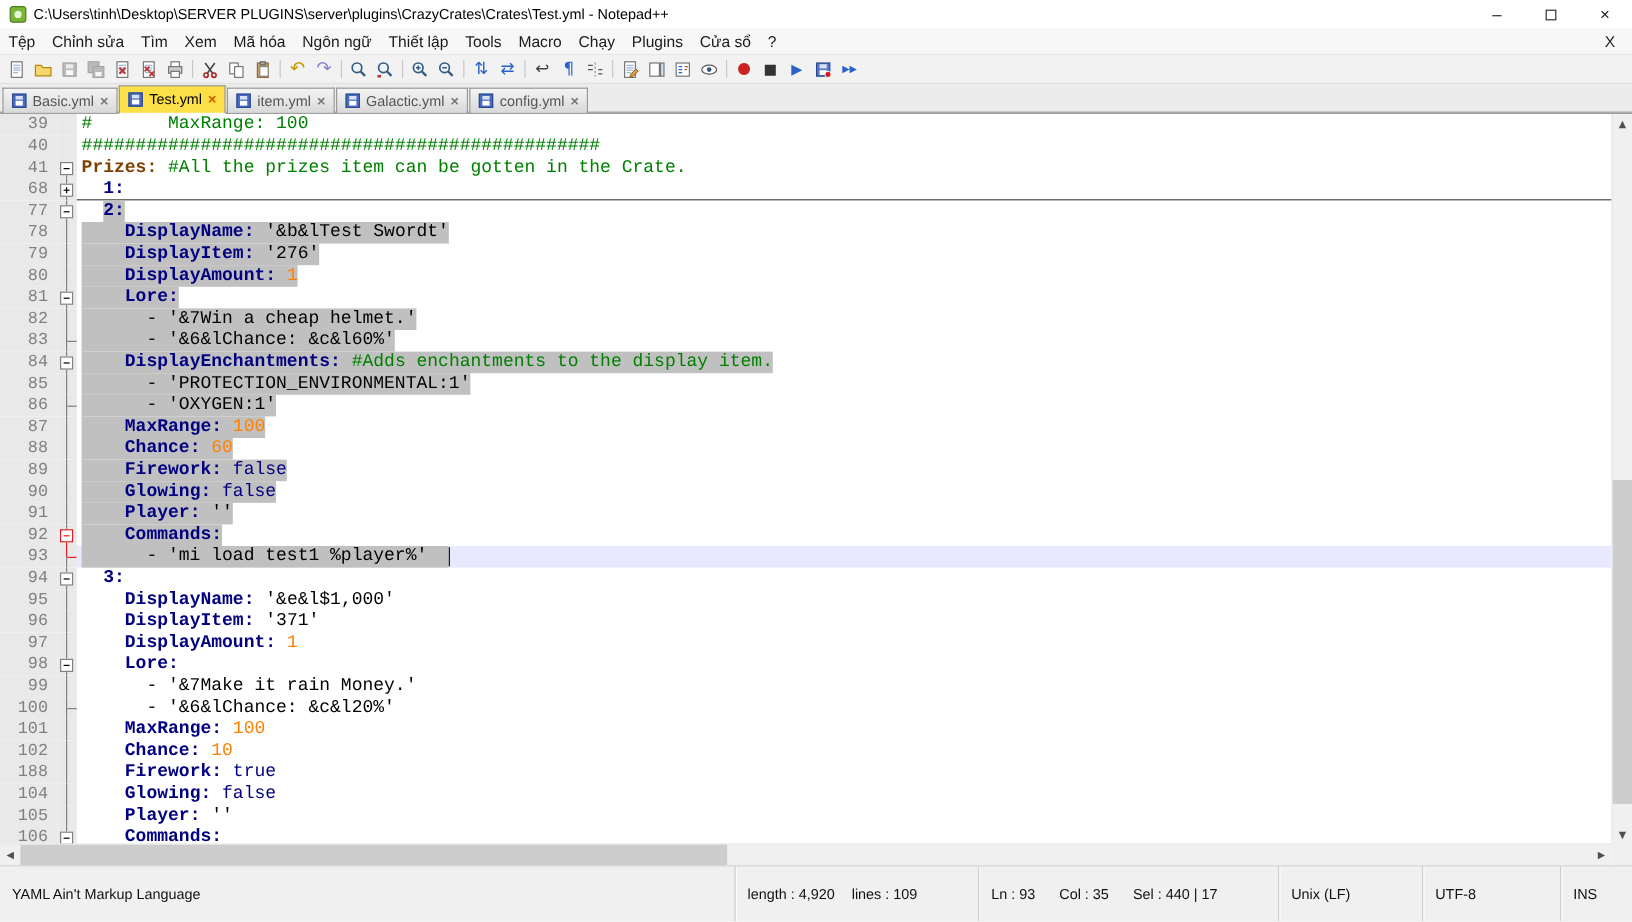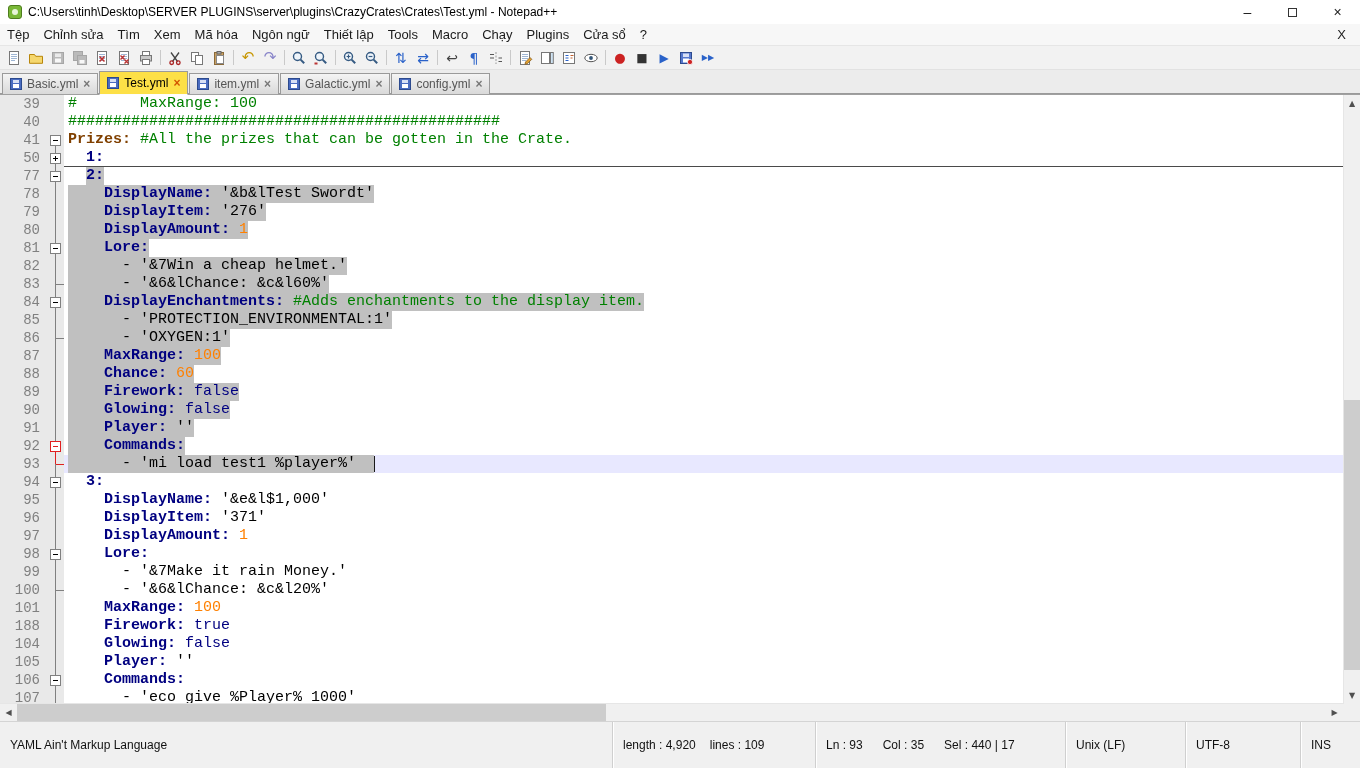--- a/index.html
+++ b/index.html
@@ -343,24 +343,24 @@
             <div class="code"><span class="txt"><span class="cm">################################################</span></span></div>
           </div>
           <div class="row">
             <div class="gutter-num">41</div>
             <div class="gutter-fold">
               <div class="fbox">
                 <div class="mh"></div>
               </div>
               <div class="fv" style="top: 15px; height: 3px;"></div>
             </div>
-            <div class="code"><span class="txt"><span class="pk">Prizes:</span><span class="d"> </span><span class="cm">#All the prizes that can be gotten in the Crate.</span></span></div>
+            <div class="code"><span class="txt"><span class="pk">Prizes:</span><span class="d"> </span><span class="cm">#All the prizes item can be gotten in the Crate.</span></span></div>
           </div>
           <div class="row ul">
-            <div class="gutter-num">50</div>
+            <div class="gutter-num">68</div>
             <div class="gutter-fold">
               <div class="fv" style="top: 0px; height: 4px;"></div>
               <div class="fbox">
                 <div class="mh"></div>
                 <div class="mv"></div>
               </div>
               <div class="fv" style="top: 15px; height: 3px;"></div>
             </div>
             <div class="code"><span class="txt"><span class="d">  </span><span class="k">1:</span></span></div>
           </div>
@@ -560,20 +560,27 @@
               <div class="fh" style="left: 8px; top: 9px; width: 8px;"></div>
             </div>
             <div class="code"><span class="txt"><span class="d">      - </span><span class="s">'&amp;6&amp;lChance: &amp;c&amp;l20%'</span></span></div>
           </div>
           <div class="row">
             <div class="gutter-num">101</div>
             <div class="gutter-fold">
               <div class="fv" style="top: 0px; height: 18px;"></div>
             </div>
             <div class="code"><span class="txt"><span class="d">    </span><span class="k">MaxRange:</span><span class="d"> </span><span class="n">100</span></span></div>
+          </div>
+          <div class="row">
+            <div class="gutter-num">102</div>
+            <div class="gutter-fold">
+              <div class="fv" style="top: 0px; height: 18px;"></div>
+            </div>
+            <div class="code"><span class="txt"><span class="d">    </span><span class="k">Chance:</span><span class="d"> </span><span class="n">10</span></span></div>
           </div>
           <div class="row">
             <div class="gutter-num">188</div>
             <div class="gutter-fold">
               <div class="fv" style="top: 0px; height: 18px;"></div>
             </div>
             <div class="code"><span class="txt"><span class="d">    </span><span class="k">Firework:</span><span class="d"> </span><span class="kw">true</span></span></div>
           </div>
           <div class="row">
             <div class="gutter-num">104</div>

